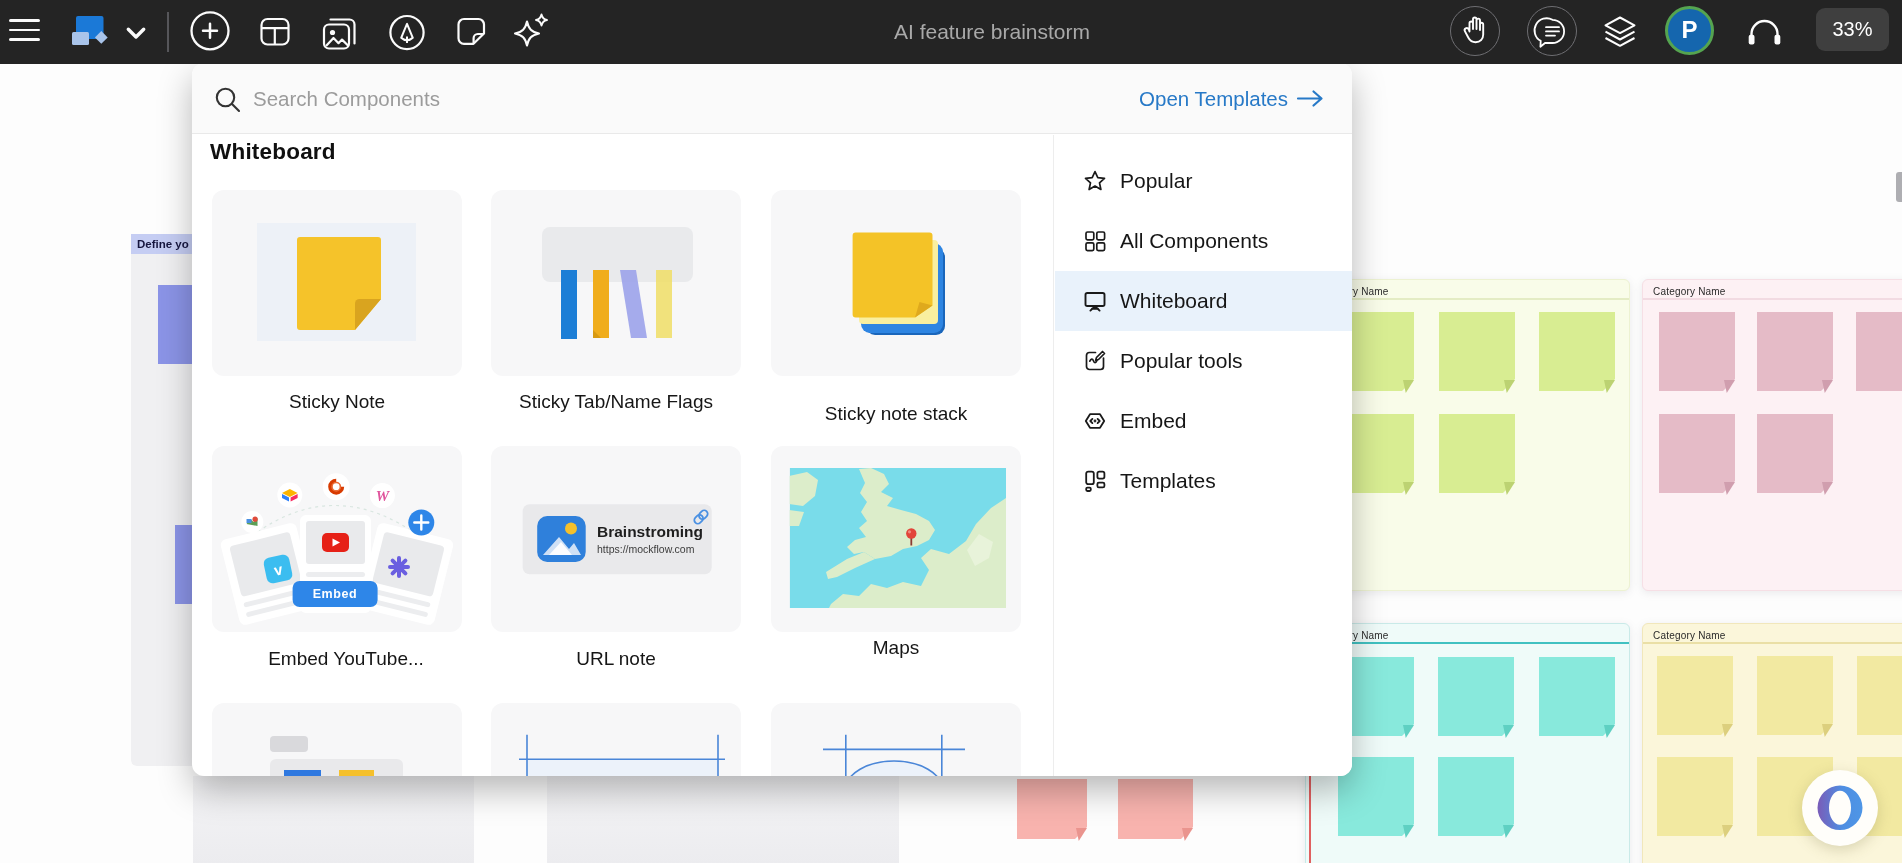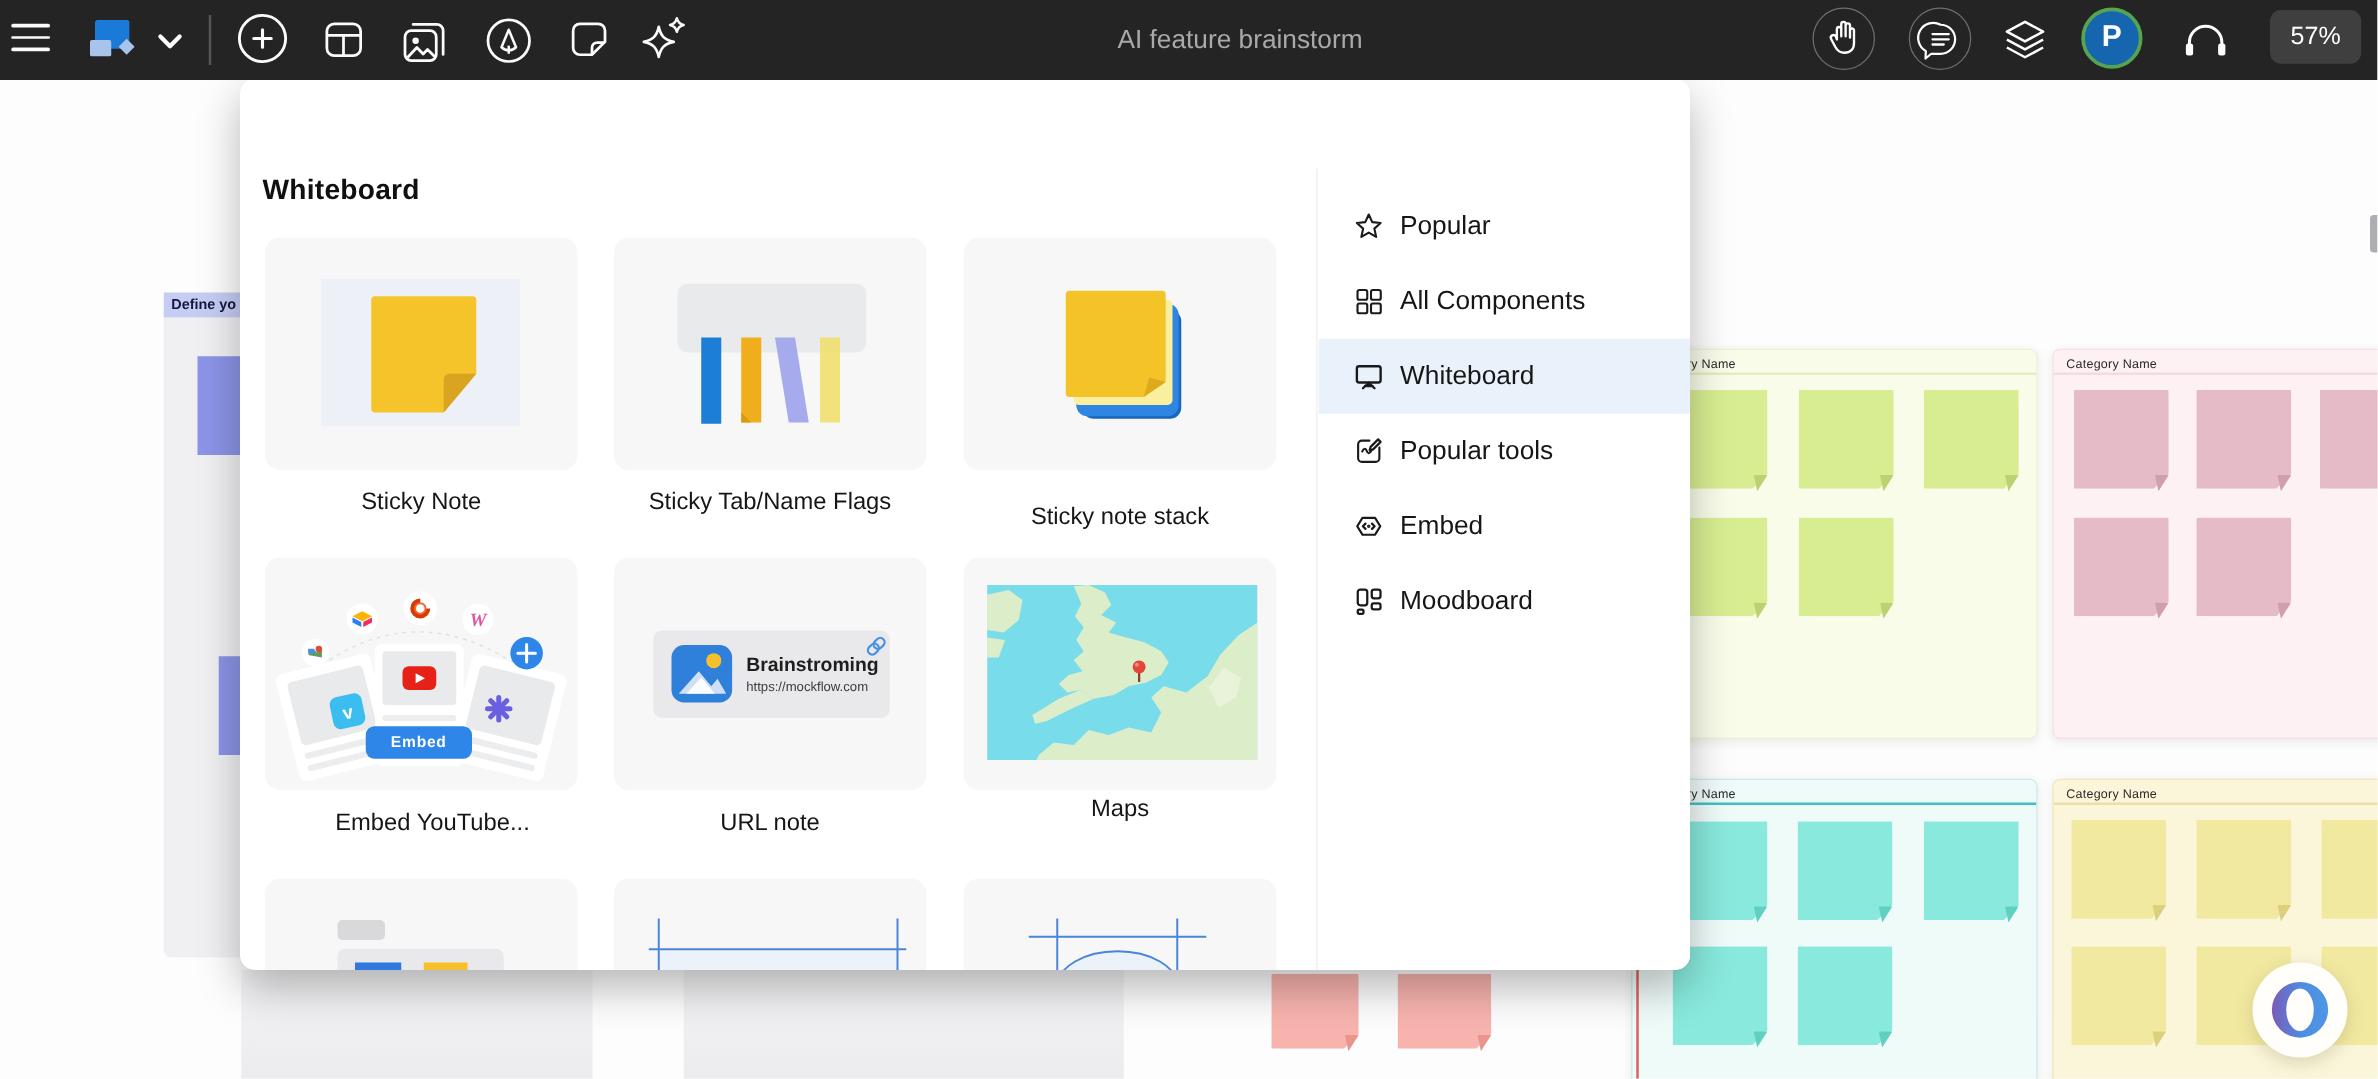--- a/index.html
+++ b/index.html
@@ -169,24 +169,35 @@
 
     <path d="M1751.5 40 v-6 a13 13 0 0 1 26 0 v6" fill="none" stroke="#fdfdfd" stroke-width="2.4"></path>
     <rect x="1748.7" y="34.8" width="5.8" height="9.6" rx="2" fill="#fdfdfd"></rect>
     <rect x="1774.5" y="34.8" width="5.8" height="9.6" rx="2" fill="#fdfdfd"></rect>
   </svg>
   <div id="tdivide"></div>
   <div id="title">AI feature brainstorm</div>
   <div class="ocirc" style="left:1450px"></div>
   <div class="ocirc" style="left:1527px"></div>
   <div id="avatar">P</div>
-  <div id="pctbtn">57%</div>
+  <div id="pctbtn">33%</div>
 </div>
 
 <div id="panel">
+  <div id="searchrow">
+    <svg width="30" height="30" style="position:absolute;left:22px;top:23px">
+      <circle cx="11.5" cy="11.5" r="8.7" fill="none" stroke="#333" stroke-width="2.1"></circle>
+      <path d="M18 18 L25 25" stroke="#333" stroke-width="2.1" stroke-linecap="round"></path>
+    </svg>
+    <div id="sphold">Search Components</div>
+    <div id="opentpl">Open Templates</div>
+    <svg width="30" height="20" style="position:absolute;right:26px;top:26px">
+      <path d="M2 9.5 h23 M17.5 2.5 L25.5 9.5 L17.5 16.5" fill="none" stroke="#2779c7" stroke-width="2.2" stroke-linecap="round" stroke-linejoin="round"></path>
+    </svg>
+  </div>
   <div id="whead">Whiteboard</div>
 
   <div class="card" style="left:20px;top:127px">
     <div style="position:absolute;left:45px;top:33px;width:159px;height:118px;background:#edf1f7"></div>
     <svg width="250" height="186" style="position:absolute;left:0;top:0">
       <path d="M85 47 h81 a3 3 0 0 1 3 3 v59 l-26 31 h-55 a3 3 0 0 1 -3-3 v-87 a3 3 0 0 1 3-3 z" fill="#f5c32a"></path>
       <path d="M143 140 l26-31 h-21.5 a4.5 4.5 0 0 0 -4.5 4.5 z" fill="#d9a41f"></path>
     </svg>
   </div>
   <div class="card" style="left:299px;top:127px">
@@ -386,17 +397,17 @@
         </div>
     <div class="sbitem" style="top:316px">
       <svg width="24" height="24" viewBox="0 0 24 24">
             <g fill="none" stroke="#1a1a1a" stroke-width="1.8" stroke-linejoin="round">
               <rect x="3.2" y="2.6" width="7.6" height="12.6" rx="2"></rect>
               <rect x="14.4" y="2.6" width="7" height="7" rx="1.8"></rect>
               <rect x="14.4" y="13.6" width="7" height="4.8" rx="1.5"></rect>
               <rect x="3.2" y="18.6" width="4.6" height="3.4" rx="1.2"></rect>
             </g>
           </svg>
-      <span>Moodboard</span>
+      <span>Templates</span>
         </div>
   </div>
 </div>
 </div>
 
 </body></html>

